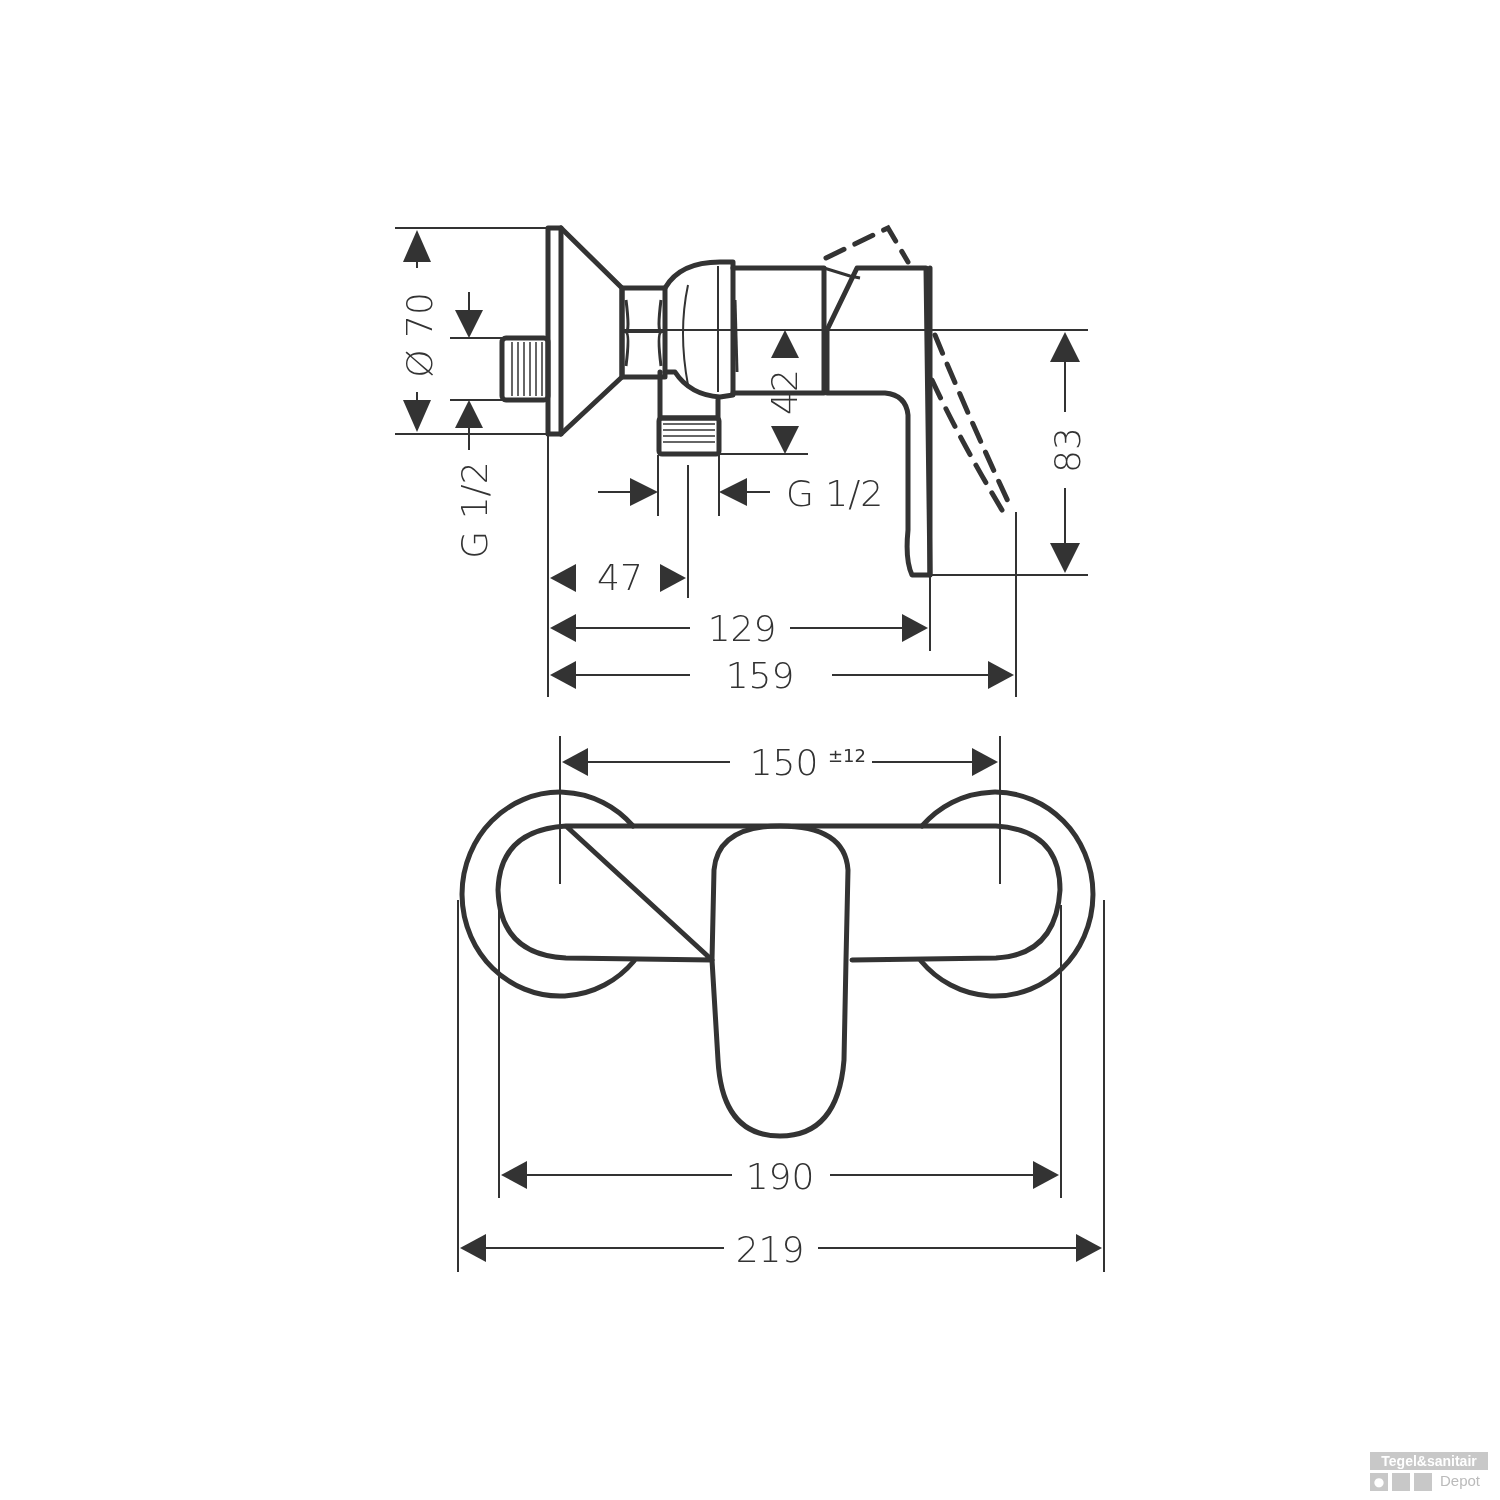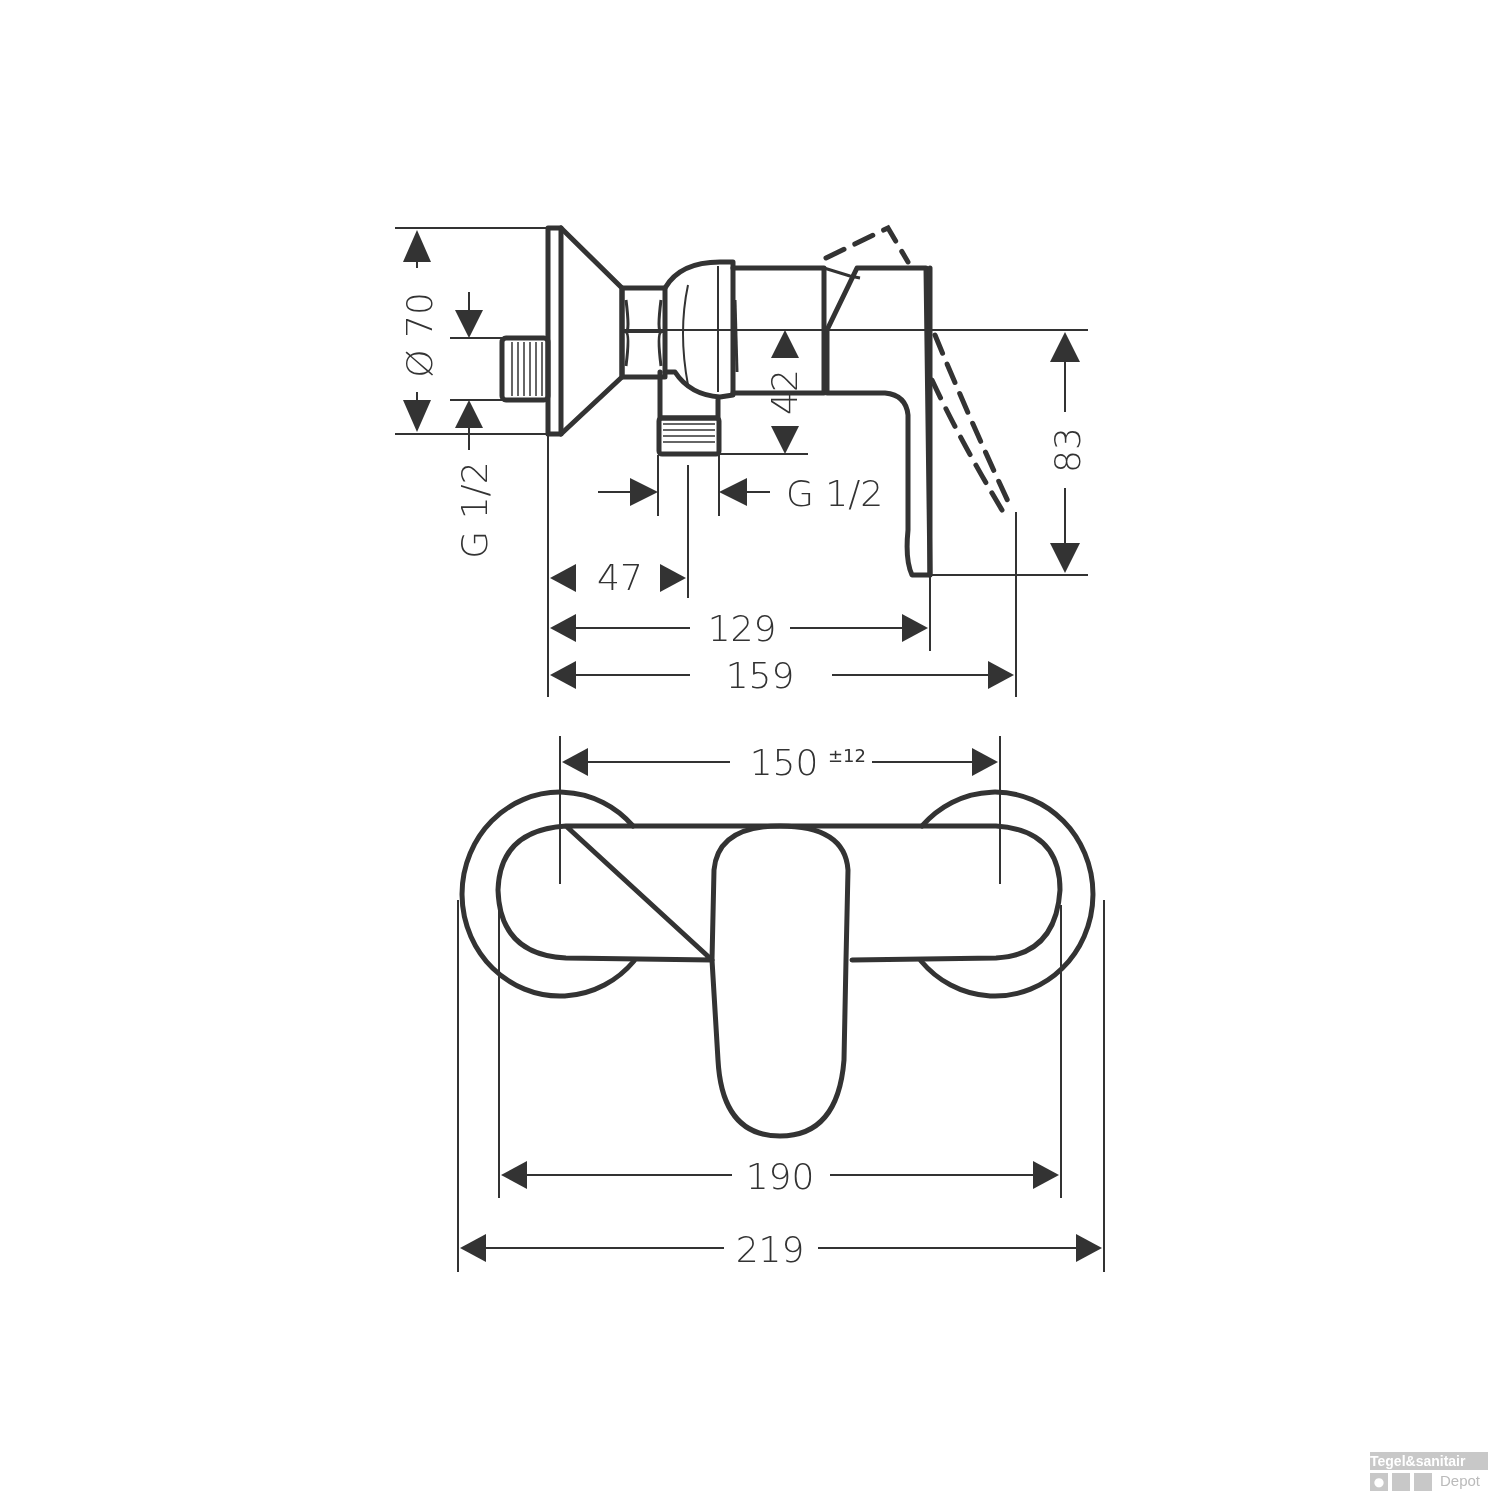--- a/index.html
+++ b/index.html
@@ -7,21 +7,21 @@
   svg { position:absolute; left:0; top:0; }
   .thick { fill:none; stroke:#333333; stroke-width:5; stroke-linejoin:round; stroke-linecap:round; }
   .med { fill:none; stroke:#333333; stroke-width:3; stroke-linejoin:round; }
   .thin { fill:none; stroke:#333333; stroke-width:2; }
   .hair { fill:none; stroke:#333333; stroke-width:1.5; }
   .dash { fill:none; stroke:#333333; stroke-width:5; stroke-dasharray:20 12; stroke-linecap:round; }
   .arrow { fill:#333333; stroke:none; }
   .dim { font-family:"DejaVu Sans", sans-serif; font-size:36px; fill:#333333; font-weight:300; }
   .dim-sup { font-family:"DejaVu Sans", sans-serif; font-size:18px; fill:#333333; }
   .wm { position:absolute; left:1370px; top:1452px; width:118px; height:40px; }
-  .wm-top { position:absolute; left:0; top:0; width:118px; height:18px; background:#c8c8c8; color:#fff; font-family:"Liberation Sans", sans-serif; font-weight:bold; font-size:14px; line-height:18px; text-align:left; }
+  .wm-top { position:absolute; left:0; top:0; width:118px; height:18px; background:#c8c8c8; color:#fff; font-family:"Liberation Sans", sans-serif; font-weight:bold; font-size:14px; line-height:18px; text-align:center; }
   .wm-sq { position:absolute; top:21px; width:18px; height:18px; background:#c8c8c8; color:#fff; font-size:12px; text-align:center; line-height:18px; }
   .wm-depot { position:absolute; left:70px; top:20px; color:#bbbbbb; font-family:"Liberation Sans", sans-serif; font-size:15px;text-align:right; }
 </style>
 </head>
 <body>
 
 <svg width="1500" height="1500" viewBox="0 0 1500 1500">
 
   <g>
 

